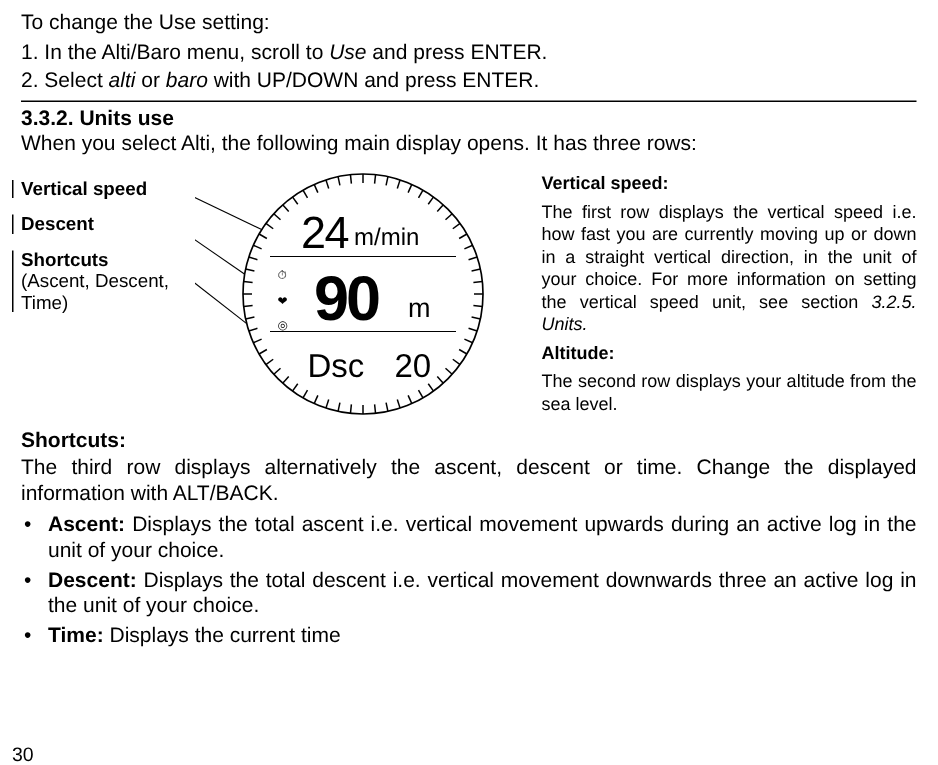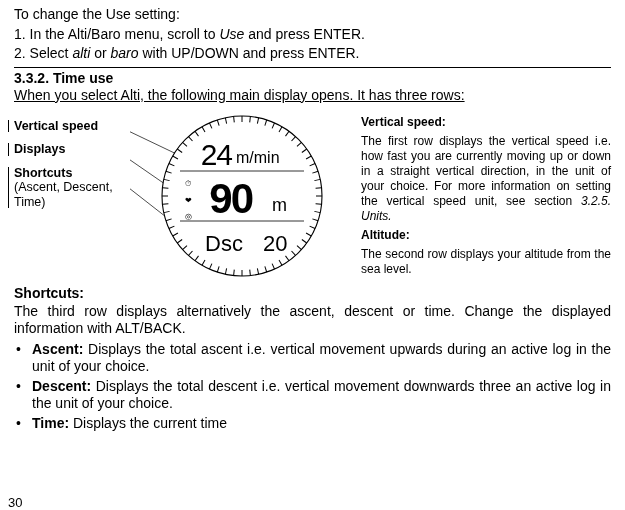--- a/index.html
+++ b/index.html
@@ -25,21 +25,20 @@
     font-weight: bold;
     font-size: 14px;
     margin-top: 4px;
     margin-bottom: 1px;
     border-top: 1px solid #000;
     padding-top: 2px;
   }
   .section-sub {
     line-height: 1.25;
     margin-bottom: 4px;
-    text-decoration: underline;
   }
 
   .diagram-row {
     display: flex;
     gap: 6px;
     margin-top: 11px;
   }
 
   
   .labels-col {
@@ -134,33 +133,33 @@
   <div class="intro-line">To change the Use setting:</div>
 
   <div class="intro-line">
     <span>1. In the Alti/Baro menu, scroll to </span><span class="i">Use</span><span> and press ENTER.</span>
   </div>
 
   <div class="intro-line">
     <span>2. Select </span><span class="i">alti</span><span> or </span><span class="i">baro</span><span> with UP/DOWN and press ENTER.</span>
   </div>
 
-  <div class="section-hdr">3.3.2.  Time use</div>
+  <div class="section-hdr">3.3.2.  Units use</div>
   <div class="section-sub">When you select Alti, the following main display opens. It has three rows:</div>
 
   <div class="diagram-row">
 
     <div class="labels-col">
       <div class="lbl">
         <span class="bar"></span>
         <span class="lbl-bold">Vertical speed</span>
       </div>
       <div class="lbl">
         <span class="bar"></span>
-        <span class="lbl-bold">Displays</span>
+        <span class="lbl-bold">Descent</span>
       </div>
       <div class="lbl">
         <span class="bar"></span>
         <span class="lbl-bold">Shortcuts</span><br>
         <span class="lbl-sub">(Ascent, Descent, Time)</span>
       </div>
     </div>
 
     <div class="watch-col">
       <svg width="225" height="175" viewBox="0 0 225 175">

